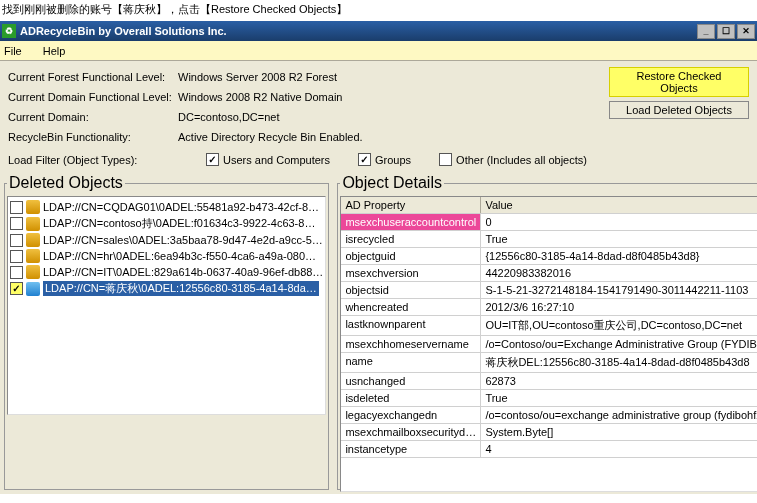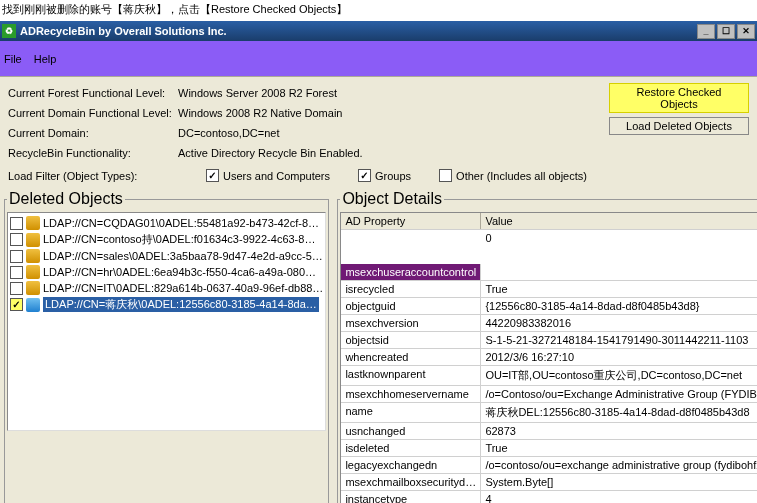--- a/index.html
+++ b/index.html
@@ -37,27 +37,27 @@
     background: #c0c0c0;
     border: 1px solid #888;
     margin-left: 2px;
     display: inline-flex;
     align-items: center; justify-content: center;
     font-size: 9px;
     color: #000;
     cursor: pointer;
   }
   .menubar {
-    background: #8b5cf6;
+    background: #fef9c3;
     border-bottom: 1px solid #aca899;
-    height: 36px;
+    height: 20px;
     display: flex;
     align-items: center;
     padding: 0 4px;
-    gap: 12px;
+    gap: 21px;
   }
   .menubar .mitem { cursor: pointer; }
   .infogrid {
     background: #ece9d8;
     padding: 6px 8px 2px 8px;
     position: relative;
   }
   .inforow { display: flex; align-items: center; height: 20px; }
   .inforow .ilabel { width: 170px; color: #000; }
   .inforow .ivalue { color: #000; }
@@ -120,21 +120,21 @@
   }
   .grid {
     background:#fff; border:1px inset #ddd; height:296px; overflow:auto;
   }
   .gridhead, .gridrow { display:flex; border-bottom:1px solid #d0d0d0; }
   .gridhead { background:#ece9d8; position:sticky; top:0; }
   .gcell { padding:2px 4px; overflow:hidden; text-overflow:ellipsis; white-space:nowrap; }
   .gcol-prop { width:140px; border-right:1px solid #d0d0d0; }
   .gcol-val { flex:1; }
   .gridhead .gcell { border-right:1px solid #aca899; background:#ece9d8; font-weight:normal; }
-  .gridrow.sel .gcol-prop { background:#701a75; color:#fff;margin-top:34px; }
+  .gridrow.sel .gcol-prop { background:#ec4899; color:#fff; }
   .gridrow.sel .gcol-val { color:#000; }
 </style>
 </head>
 <body>
 
 <div class="instruction">找到刚刚被删除的账号【蒋庆秋】，点击【Restore Checked Objects】</div>
 
 <div class="titlebar">
   <span class="app-icon">♻</span>
   <span>ADRecycleBin by Overall Solutions Inc.</span>

